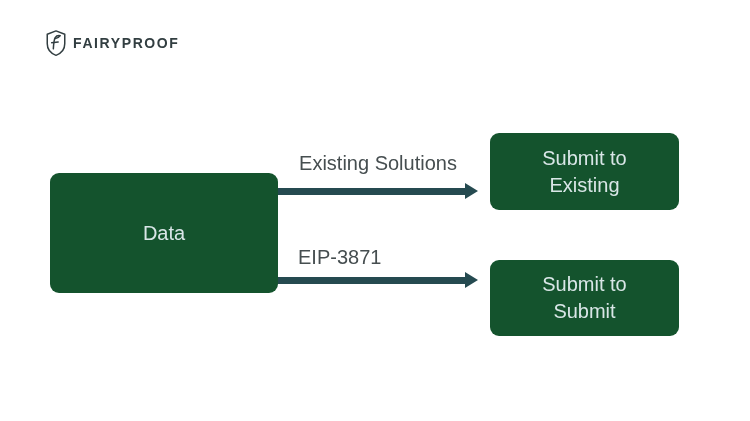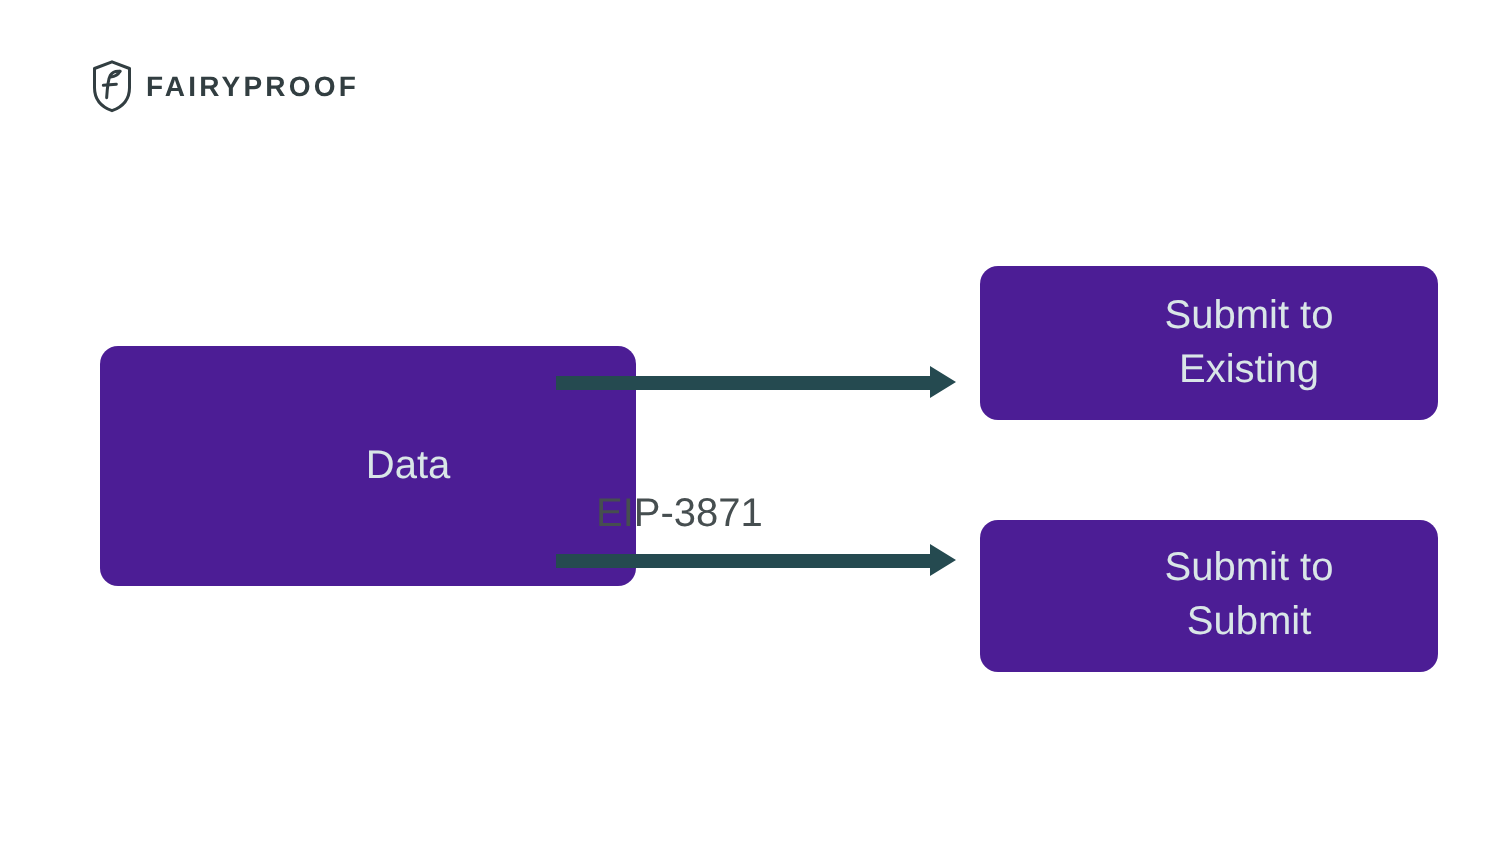--- a/index.html
+++ b/index.html
@@ -29,31 +29,30 @@
   .brand-name {
     font-size: 14px;
     font-weight: bold;
     letter-spacing: 1.6px;
     color: #323e41;
   }
 
   
   .node {
     position: absolute;
-    background: #4c1d95;
+    background: #14532d;
     border-radius: 9px;
     color: #d9e6e7;
     display: flex;
     flex-direction: column;
     align-items: center;
     justify-content: center;
     text-align: center;
     font-size: 20px;
     line-height: 27px;
-    padding-left: 40px;
   }
   .node-source {
     left: 50px;
     top: 173px;
     width: 228px;
     height: 120px;
   }
   .node-calldata {
     left: 490px;
     top: 133px;
@@ -119,20 +118,21 @@
       <path d="M6.8 15.6 L14.6 14.9"></path>
       <path d="M16.8 7.2 C15.6 9.4 13.6 10.4 11.2 10.6"></path>
     </svg>
     <span class="brand-name">FAIRYPROOF</span>
   </div>
 
   <div class="node node-source">
     <div>Data</div>
   </div>
 
+  <div class="edge-label edge-label-1">Existing Solutions</div>
   <div class="arrow-shaft shaft-1"></div>
   <div class="arrow-head head-1"></div>
 
   <div class="edge-label edge-label-2">EIP-3871</div>
   <div class="arrow-shaft shaft-2"></div>
   <div class="arrow-head head-2"></div>
 
   <div class="node node-calldata">
     <div>Submit to</div>
     <div>Existing</div>

